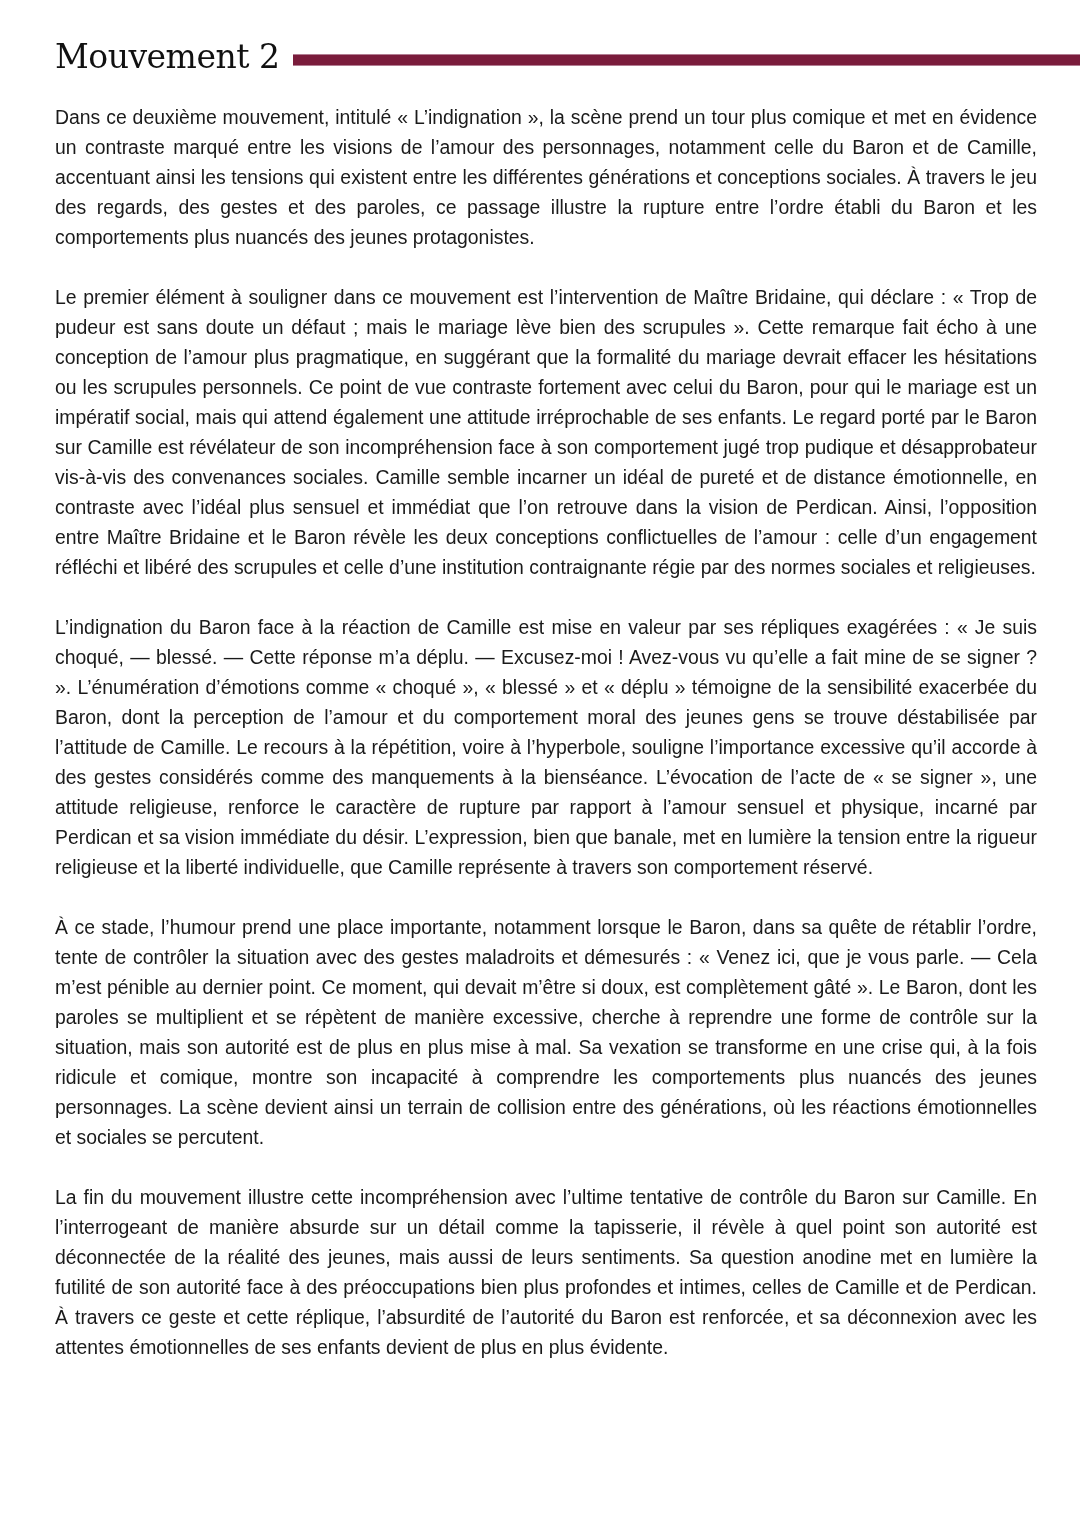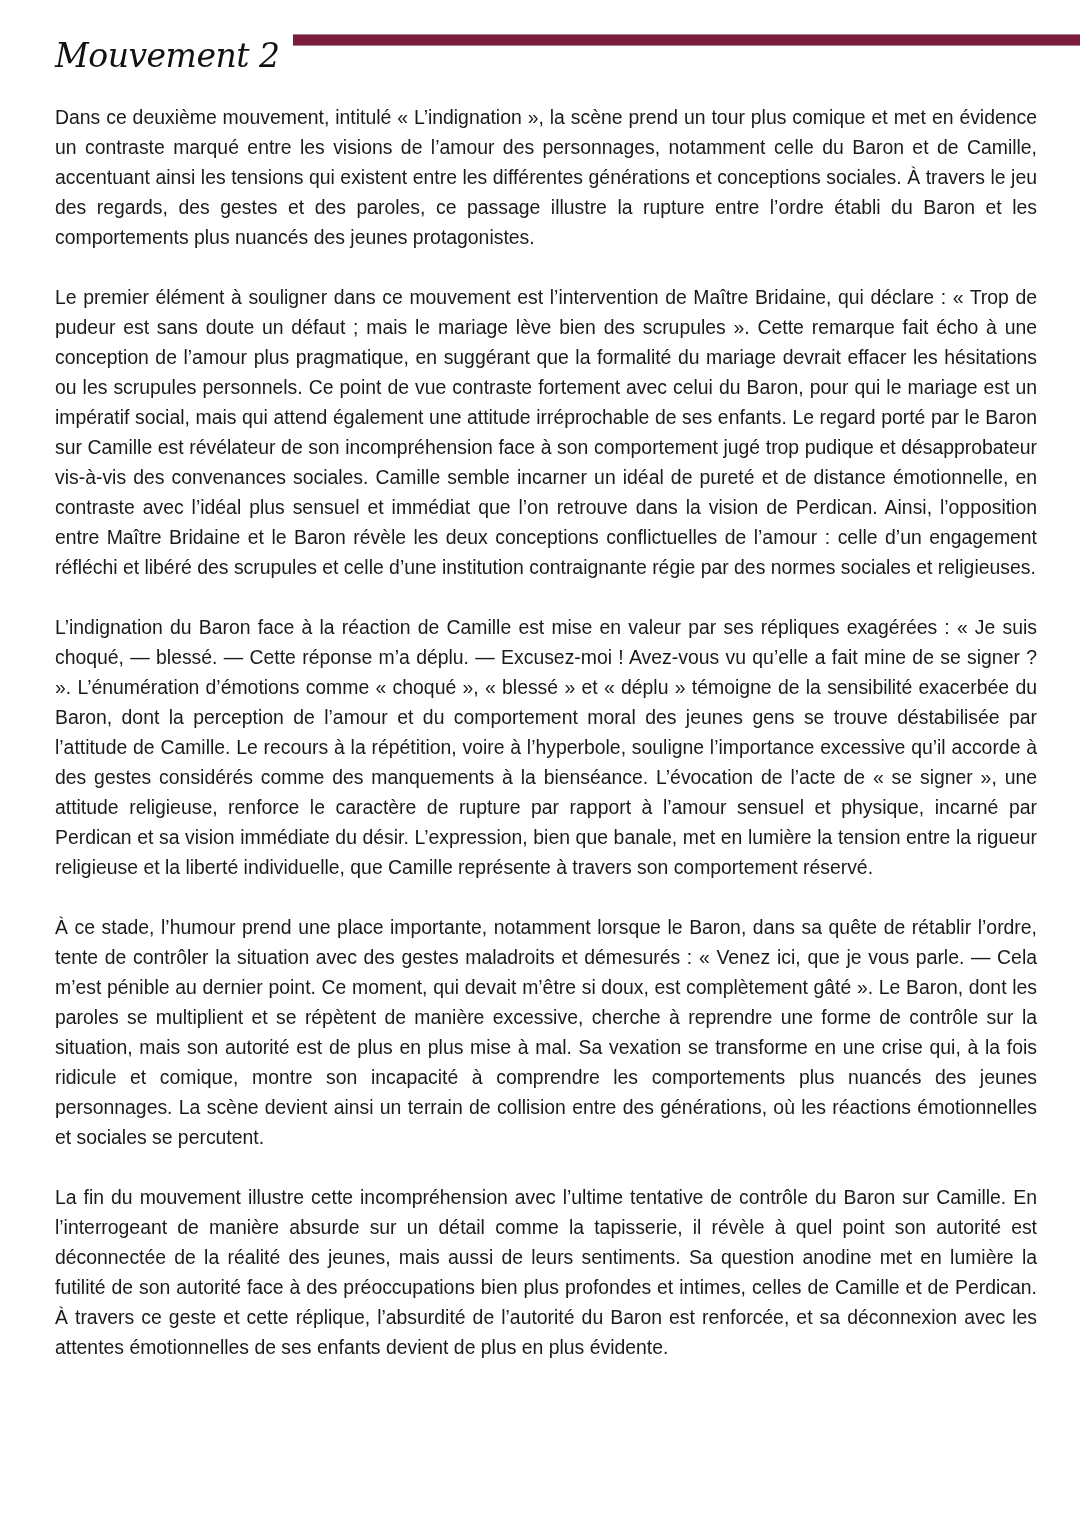--- a/index.html
+++ b/index.html
@@ -13,21 +13,21 @@
       position: relative;
       overflow: hidden;
     }
     .header {
       position: absolute;
       left: 55px;
       top: 30px;
       right: 0;
       height: 56px;
       display: flex;
-      font-style: italic;
+      align-items: center;
     }
     .title {
       font-family: "DejaVu Serif", "Liberation Serif", serif;
       font-size: 33px;
       color: #111111;
       letter-spacing: -0.5px;
       white-space: nowrap;
       line-height: 56px;
       margin-top: -2px;
     }

